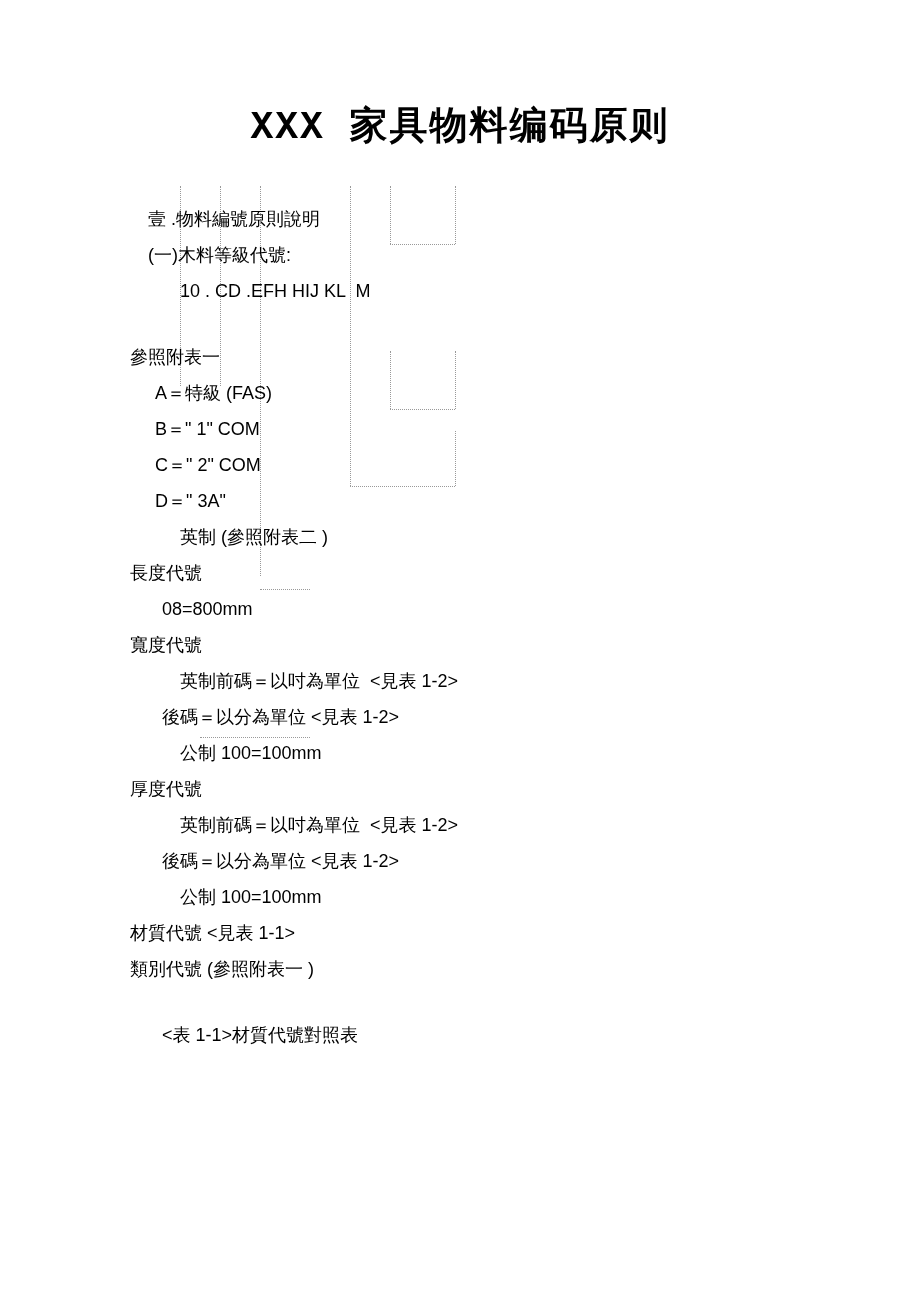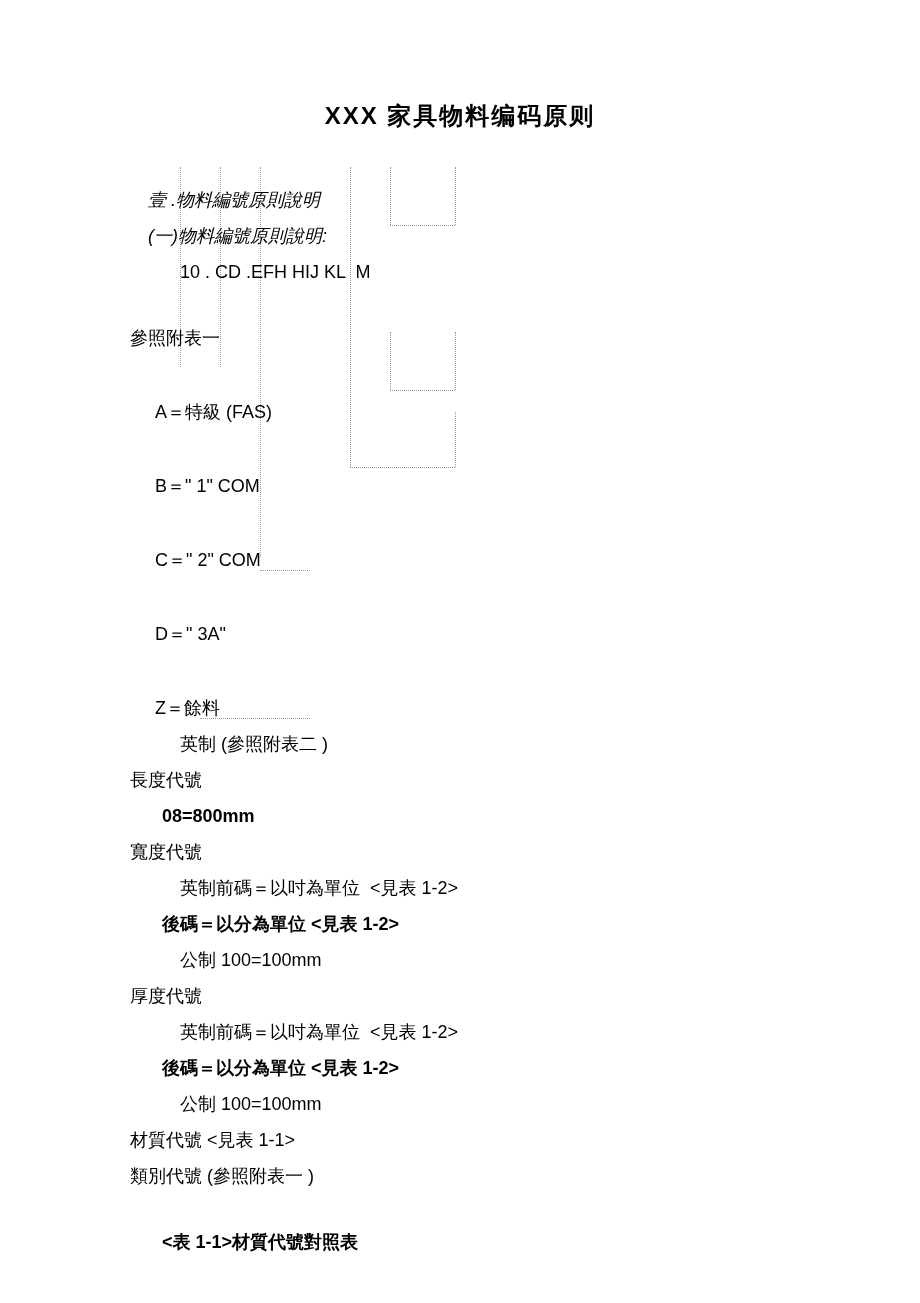--- a/index.html
+++ b/index.html
@@ -12,39 +12,40 @@
       font-family: "Microsoft YaHei", "SimSun", Arial, sans-serif;
       width: 920px;
       height: 1303px;
       position: relative;
     }
     .page {
       padding: 100px 130px 0 130px;
       position: relative;
     }
     .title {
-      font-size: 24px;
+      font-size: 38px;
       font-weight: bold;
       text-align: center;
       margin-bottom: 50px;
       letter-spacing: 2px;
+      font-family: Liberation Mono, monospace;
     }
     .content {
       font-size: 18px;
       line-height: 2.0;
       position: relative;
     }
     .line {
       white-space: pre;
       position: relative;
     }
-    .indent1 { padding-left: 18px; font-style: italic; }
+    .indent1 { padding-left: 18px; }
     .indent2 { padding-left: 50px; }
-    .indent3 { padding-left: 32px; font-weight: bold; }
-    .indent4 { padding-left: 25px; margin-top: 38px; }
+    .indent3 { padding-left: 32px; }
+    .indent4 { padding-left: 25px; }
     .spacer { height: 30px; }
     .bracket-line {
       position: absolute;
       border-left: 1px dotted #999;
     }
     .h-dotted {
       position: absolute;
       border-bottom: 1px dotted #999;
     }
   </style>
@@ -69,30 +70,29 @@
     <div class="bracket-line" style="left:325px; top:150px; height:58px;"></div>
 
     <div class="h-dotted" style="left:220px; top:285px; width:105px;"></div>
     <div class="bracket-line" style="left:325px; top:230px; height:55px;"></div>
 
     <div class="h-dotted" style="left:130px; top:388px; width:50px;"></div>
 
     <div class="h-dotted" style="left:70px; top:536px; width:110px;"></div>
 
     <div class="line indent1">壹 .物料編號原則說明</div>
-    <div class="line indent1">(一)物料編號原則說明:</div>
+    <div class="line indent1">(一)木料等級代號:</div>
     <div class="line indent2">10 . CD .EFH HIJ KL  M</div>
     <div class="spacer"></div>
 
     <div class="line">參照附表一</div>
     <div class="line indent4">A＝特級 (FAS)</div>
     <div class="line indent4">B＝" 1" COM</div>
     <div class="line indent4">C＝" 2" COM</div>
     <div class="line indent4">D＝" 3A"</div>
-    <div class="line indent4">Z＝餘料</div>
 
     <div class="line indent2">英制 (參照附表二 )</div>
     <div class="line">長度代號</div>
     <div class="line indent3">08=800mm</div>
 
     <div class="line">寬度代號</div>
     <div class="line indent2">英制前碼＝以吋為單位  &lt;見表 1-2&gt;</div>
     <div class="line indent3">後碼＝以分為單位 &lt;見表 1-2&gt;</div>
     <div class="line indent2">公制 100=100mm</div>
 

